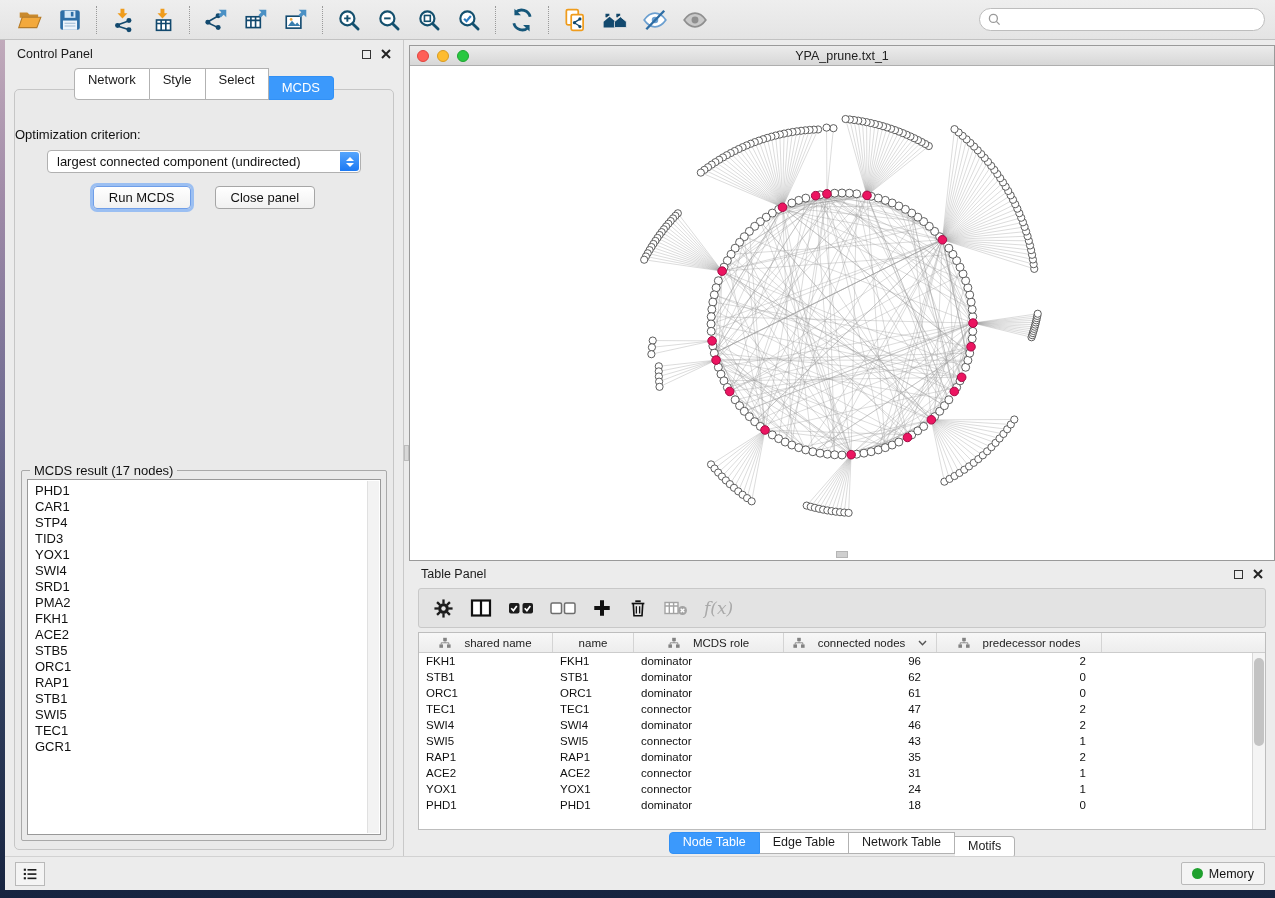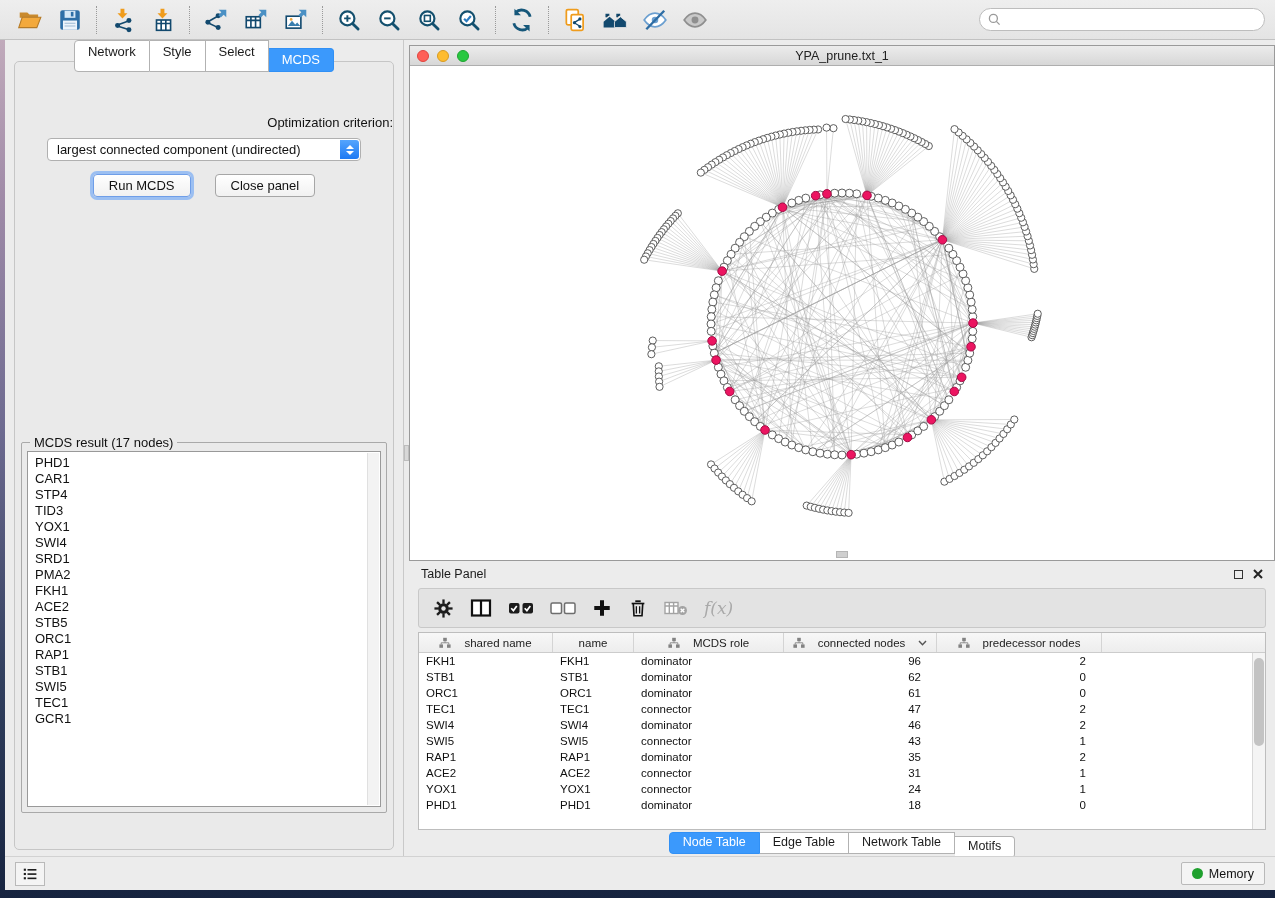--- a/index.html
+++ b/index.html
@@ -34,21 +34,21 @@
   .wx svg { width:10px; height:10px; display:block; }
   .ctl-tabs { display:flex; justify-content:center; position:relative; z-index:2; }
   .seg { display:flex; }
   .seg .tab { background:#fff; border:1px solid #b2b2b2; border-left:none; padding:3px 13px 4px;
     font-size:13px; color:#1b1b1b; line-height:15px; }
   .seg .tab:first-child { border-left:1px solid #b2b2b2; border-radius:4px 0 0 4px; }
   .seg .tab:last-child { border-radius:0 4px 4px 0;margin-top:8px; }
   .seg .tab.active { background:#3b99fc; border-color:#3190f5; color:#fff; }
   .ctl-body { position:relative; margin:-11px 9px 6px; flex:1; border:1px solid #c6c6c6; border-radius:5px;
     background:#eaeaea; padding-top:11px; }
-  .opt-label { margin-top:42px; text-align:right; font-size:13px; color:#111; }
+  .opt-label { margin-top:26px; text-align:left; font-size:13px; color:#111; }
   .dropdown { position:relative; margin:8px auto 0; width:314px; height:23px; background:#fff;
     border:1px solid #b0b0b0; border-radius:4px; font-size:13px; color:#111;
     display:flex; align-items:center; padding:0 26px 0 9px; }
   .dd-step { position:absolute; right:1px; top:1px; bottom:1px; width:19px; border-radius:0 3px 3px 0;
     background:linear-gradient(#55a5fd,#1c79f3); display:flex; flex-direction:column; align-items:center; justify-content:center; gap:2px; }
   .dd-step i { width:0; height:0; border-left:4px solid transparent; border-right:4px solid transparent; display:block; }
   .dd-up { border-bottom:4px solid #fff; }
   .dd-dn { border-top:4px solid #fff; }
   .btn-row { margin-top:13px; display:flex; justify-content:center; gap:24px; }
   .mac-btn { height:23px; padding:0 15px; font-size:13px; color:#111; background:linear-gradient(#ffffff,#f1f1f1);
@@ -255,20 +255,31 @@
           <path d="M9 9l3.5 3.5" stroke="#9a9a9a" stroke-width="1.4"></path>
         </svg>
       <input type="text" placeholder="" style="">
     </div>
   </div>
 
   <div class="main">
     <div class="content-row">
 
       <div class="control-panel">
+        <div class="panel-header">
+          <span>Control Panel</span>
+          <span class="wctl">
+            <span class="wbox"></span>
+            <span class="wx">
+                <svg viewBox="0 0 10 10">
+                  <path d="M1 1l8 8M9 1l-8 8" stroke="#222" stroke-width="2"></path>
+                </svg>
+              </span>
+          </span>
+        </div>
         <div class="ctl-tabs seg">
             <span class="tab">Network</span>
             <span class="tab">Style</span>
             <span class="tab">Select</span>
             <span class="tab active">MCDS</span>
           </div>
         <div class="ctl-body">
           <div class="opt-label">Optimization criterion:</div>
           <div class="dropdown">
             <span>largest connected component (undirected)</span>

